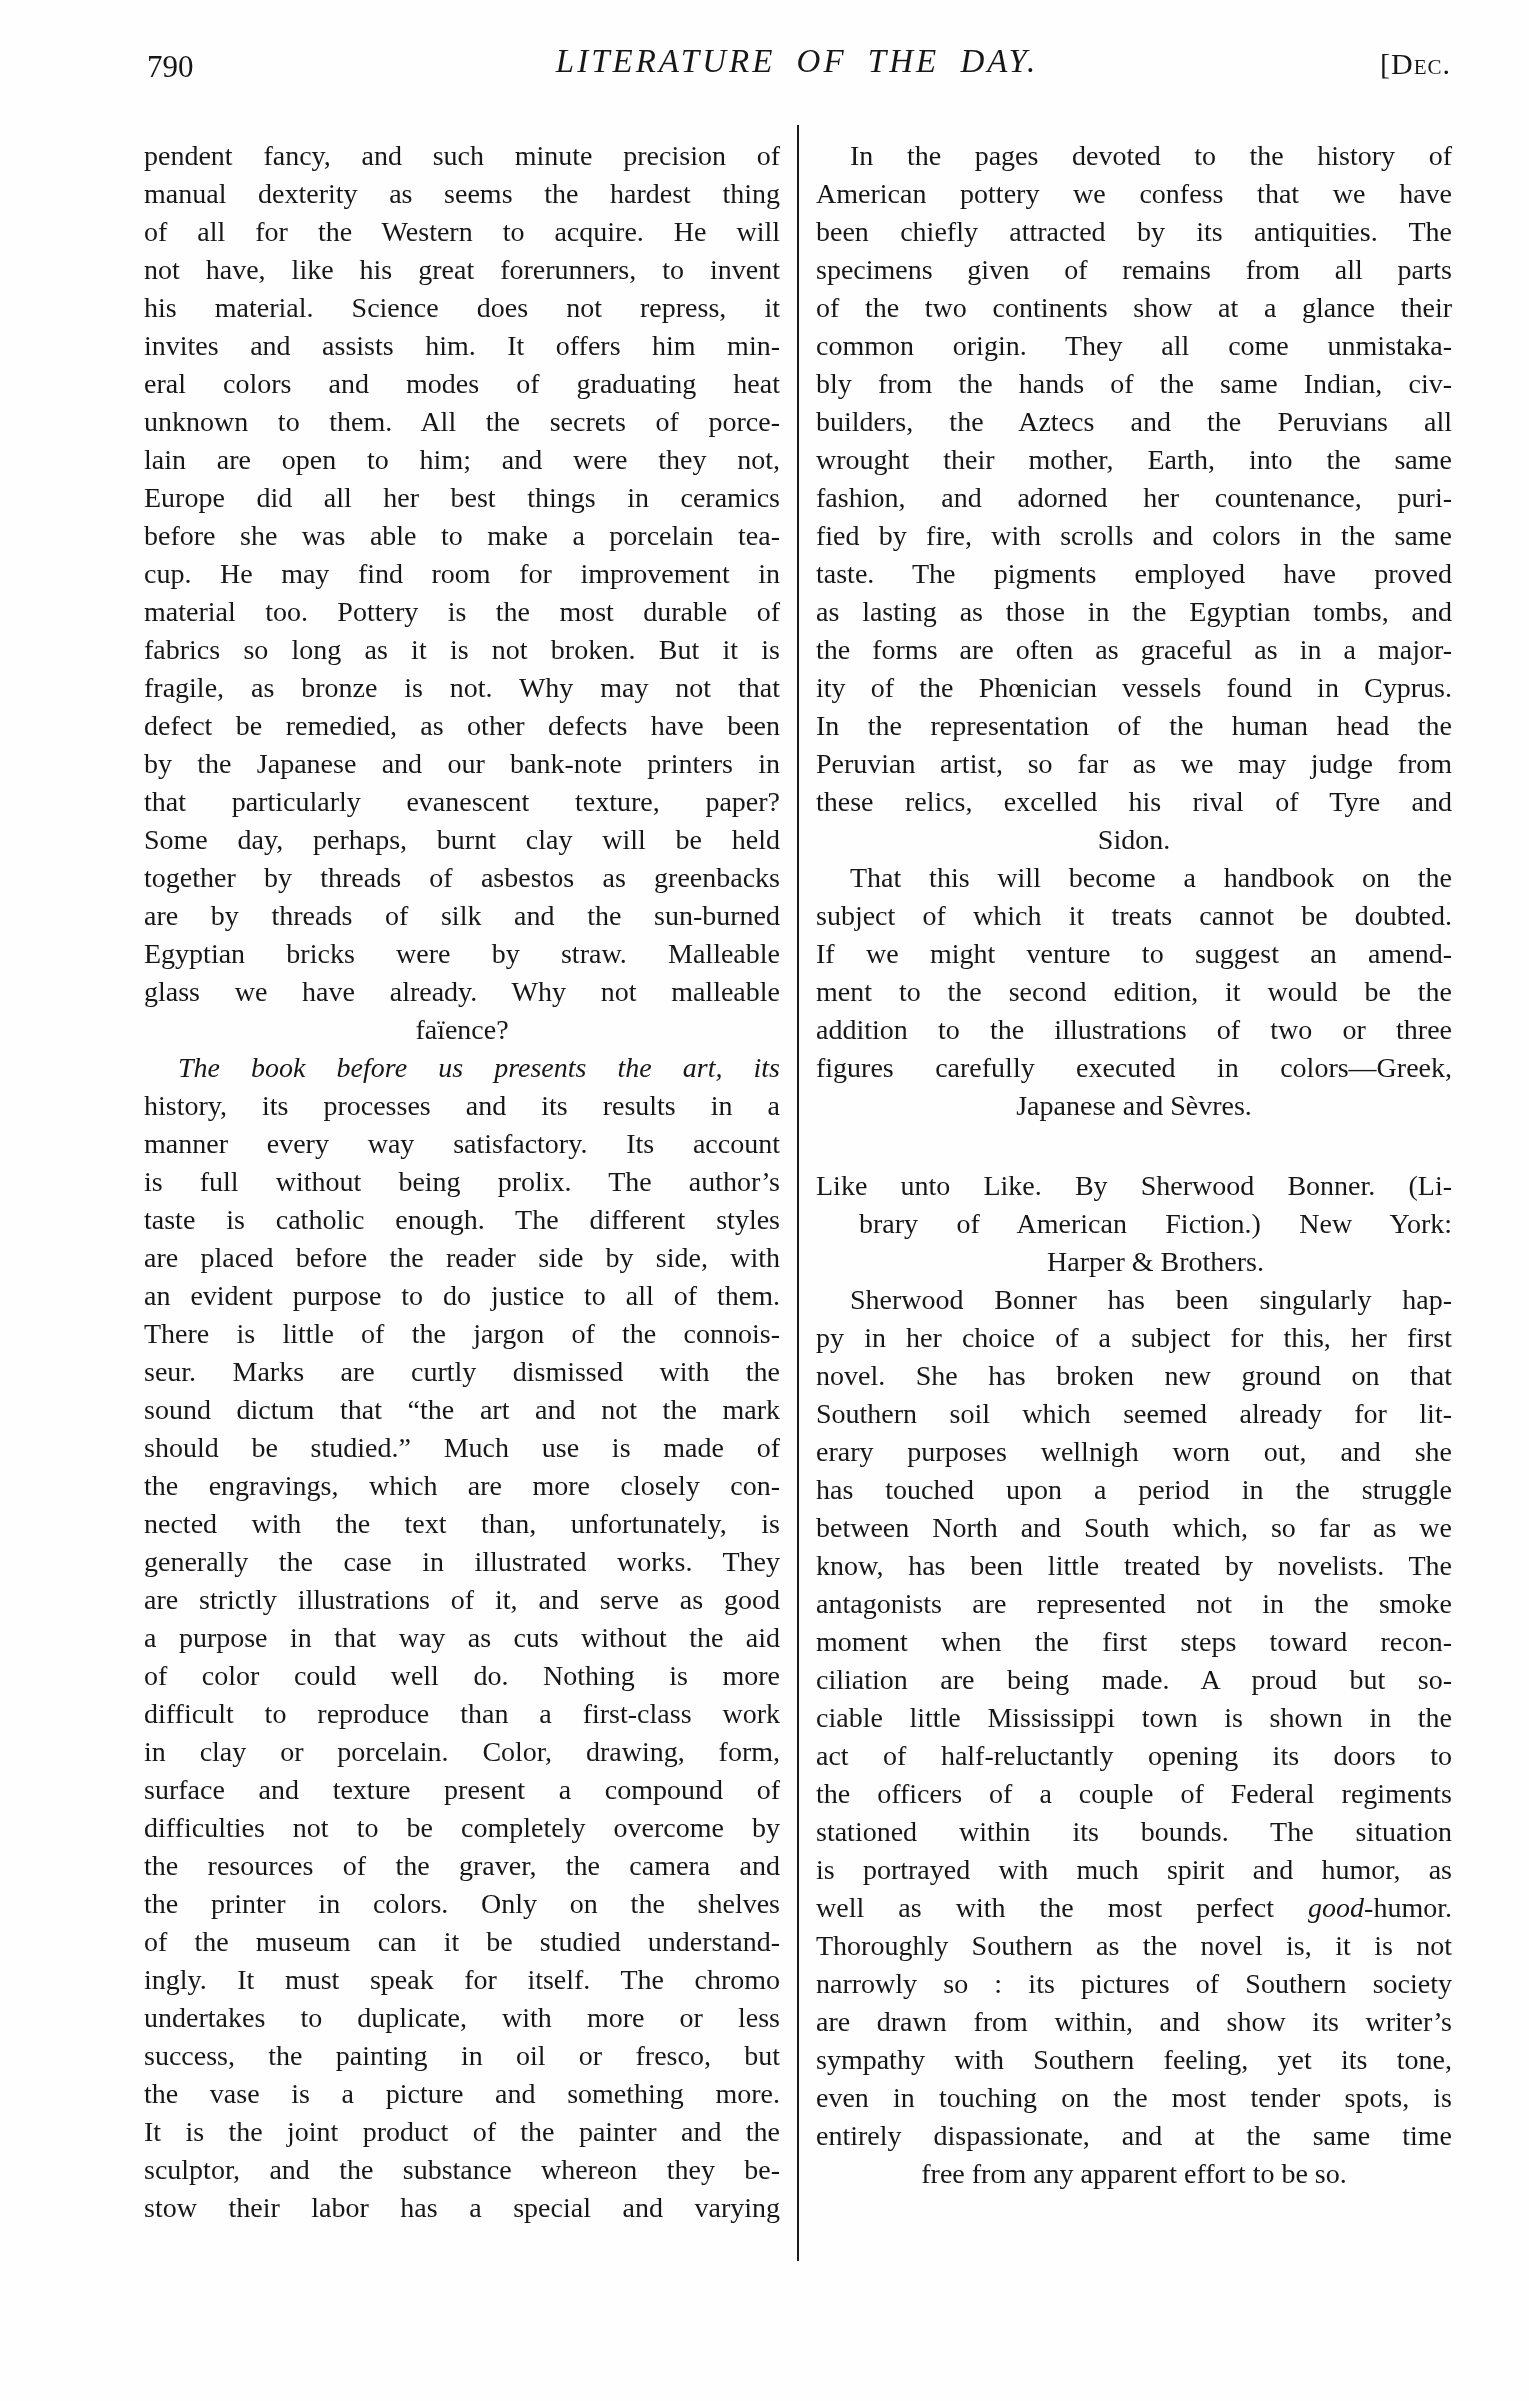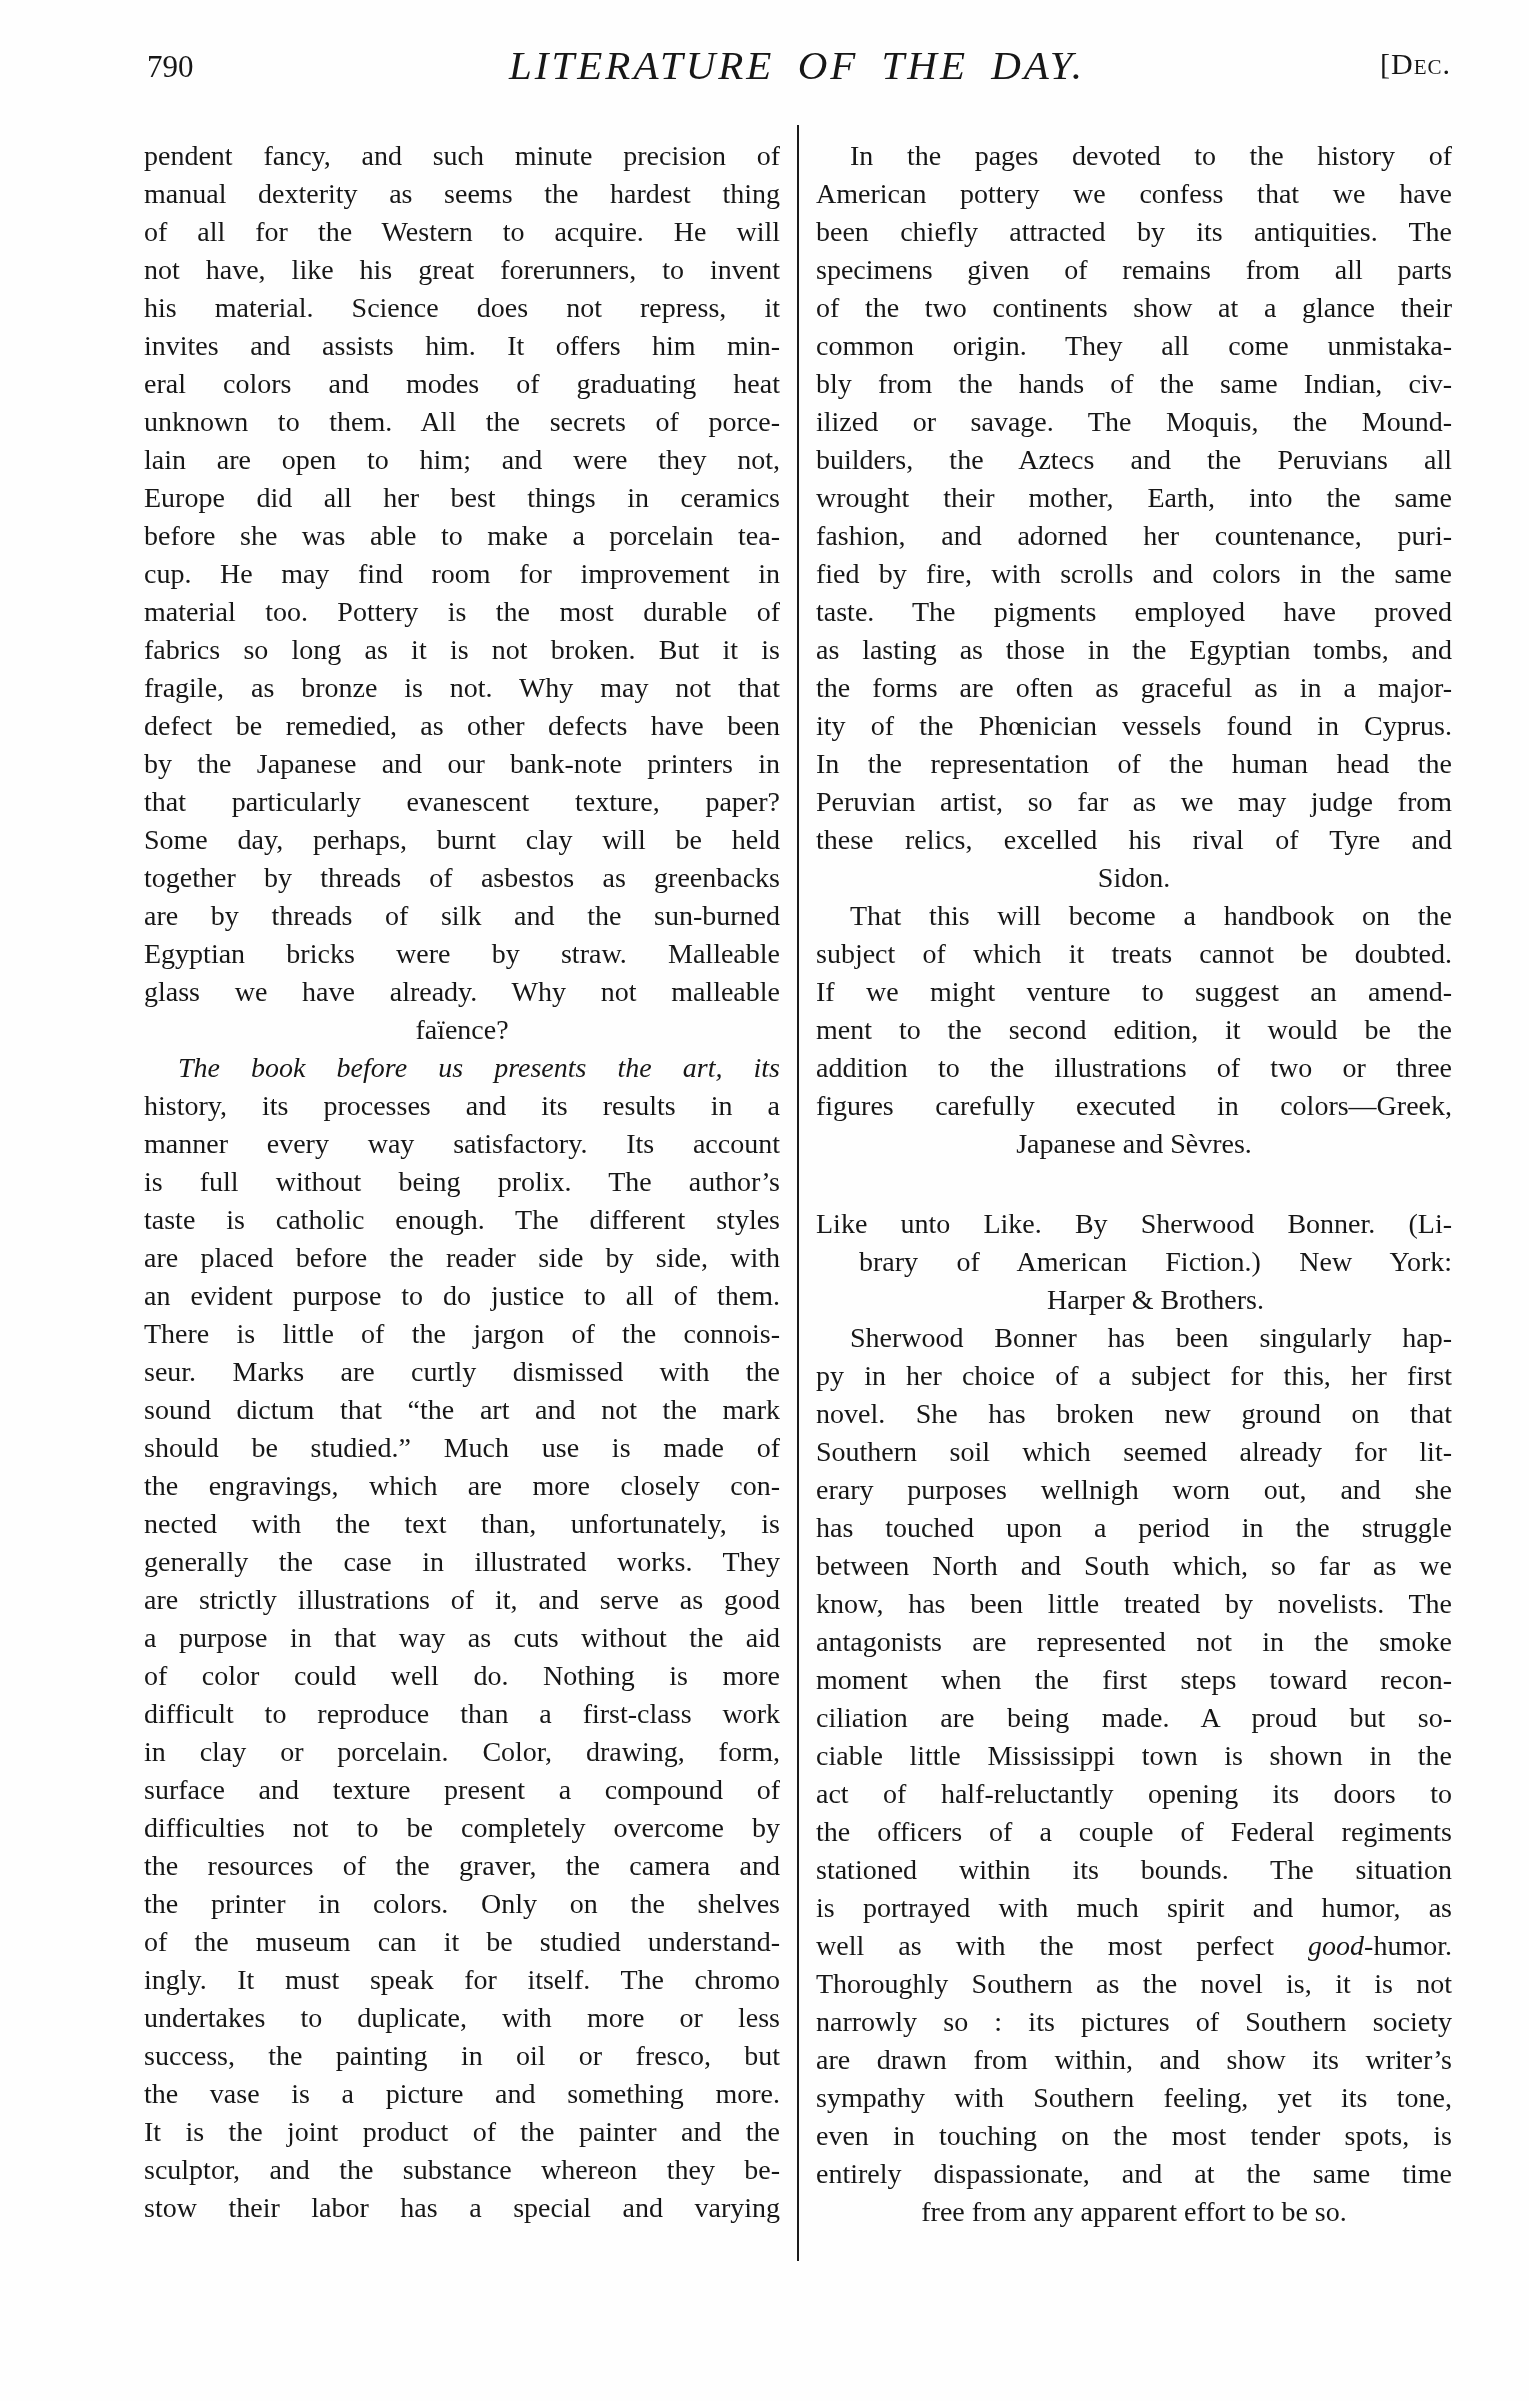--- a/index.html
+++ b/index.html
@@ -4,21 +4,21 @@
 <style>
   html, body { margin:0; padding:0; background:#ffffff; }
   .page {
     position:relative; width:1530px; height:2401px; background:#fefefe;
     color:#171717; font-family:"Liberation Serif", serif;
     overflow:hidden;
   }
   .header-pageno{ position:absolute; left:147px; top:51px; font-size:31px; line-height:1; }
   .header-title{
     position:absolute; left:143px; width:1308px; top:45px; text-align:center;
-    font-style:italic; font-size:41px; line-height:1; letter-spacing:3px; word-spacing:10px;
+    font-style:italic; font-size:33px; line-height:1; letter-spacing:3px; word-spacing:10px;
   }
   .header-date{
     position:absolute; left:143px; width:1308px; top:49px; text-align:right;
     font-size:30px; line-height:1; font-variant:small-caps; letter-spacing:1px;
   }
   .divider{ position:absolute; left:797px; top:125px; width:1.5px; height:2136px; background:#1c1c1c; }
   .column{ position:absolute; top:137px; font-size:28px; line-height:38px; }
   #col-left{ left:144px;  width:636px; }
   #col-right{ left:816px; width:636px; }
   .para{ margin:0; }
@@ -100,21 +100,20 @@
     </div>
   <div class="column" id="col-right">
       <div class="para">
         <div class="line" style="text-indent: 34px;">In the pages devoted to the history of</div>
         <div class="line">American pottery we confess that we have</div>
         <div class="line">been chiefly attracted by its antiquities.  The</div>
         <div class="line">specimens given of remains from all parts</div>
         <div class="line">of the two continents show at a glance their</div>
         <div class="line">common origin.  They all come unmistaka-</div>
         <div class="line">bly from the hands of the same Indian, civ-</div>
-        <div class="line">ilized or savage.  The Moquis, the Mound-</div>
         <div class="line">builders, the Aztecs and the Peruvians all</div>
         <div class="line">wrought their mother, Earth, into the same</div>
         <div class="line">fashion, and adorned her countenance, puri-</div>
         <div class="line">fied by fire, with scrolls and colors in the same</div>
         <div class="line">taste.  The pigments employed have proved</div>
         <div class="line">as lasting as those in the Egyptian tombs, and</div>
         <div class="line">the forms are often as graceful as in a major-</div>
         <div class="line">ity of the Phœnician vessels found in Cyprus.</div>
         <div class="line">In the representation of the human head the</div>
         <div class="line">Peruvian artist, so far as we may judge from</div>

